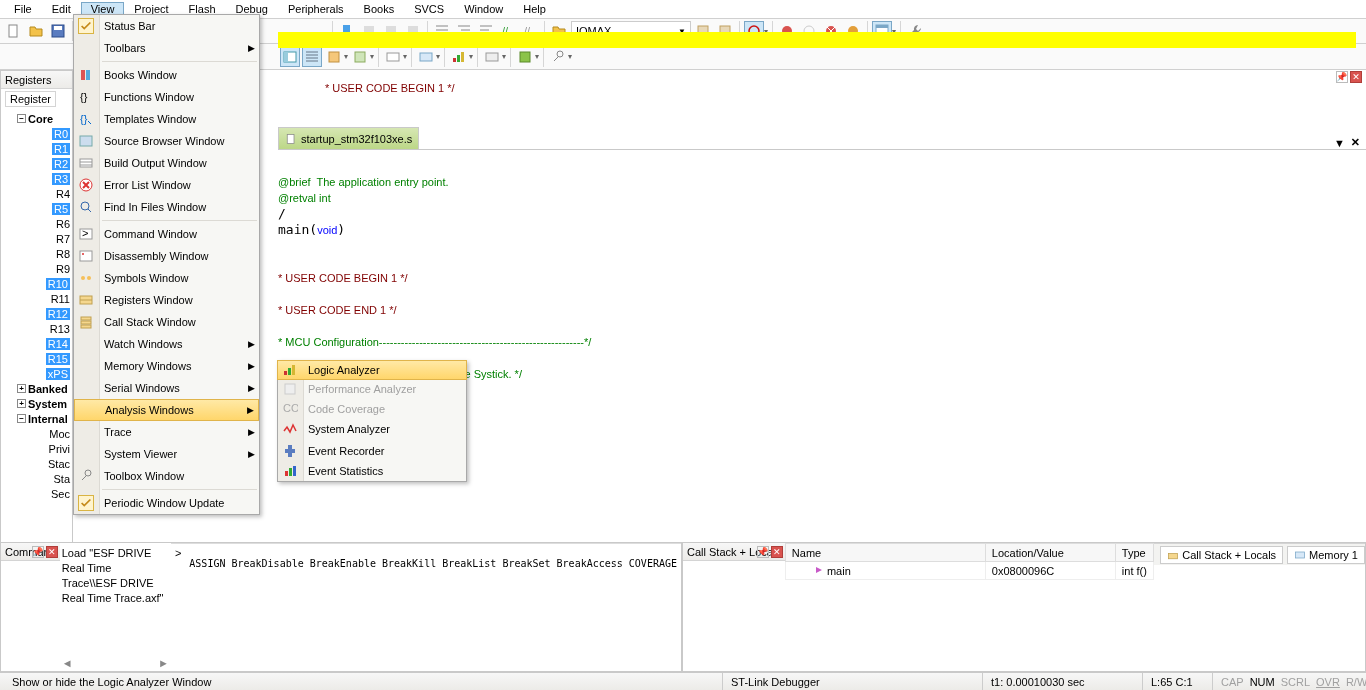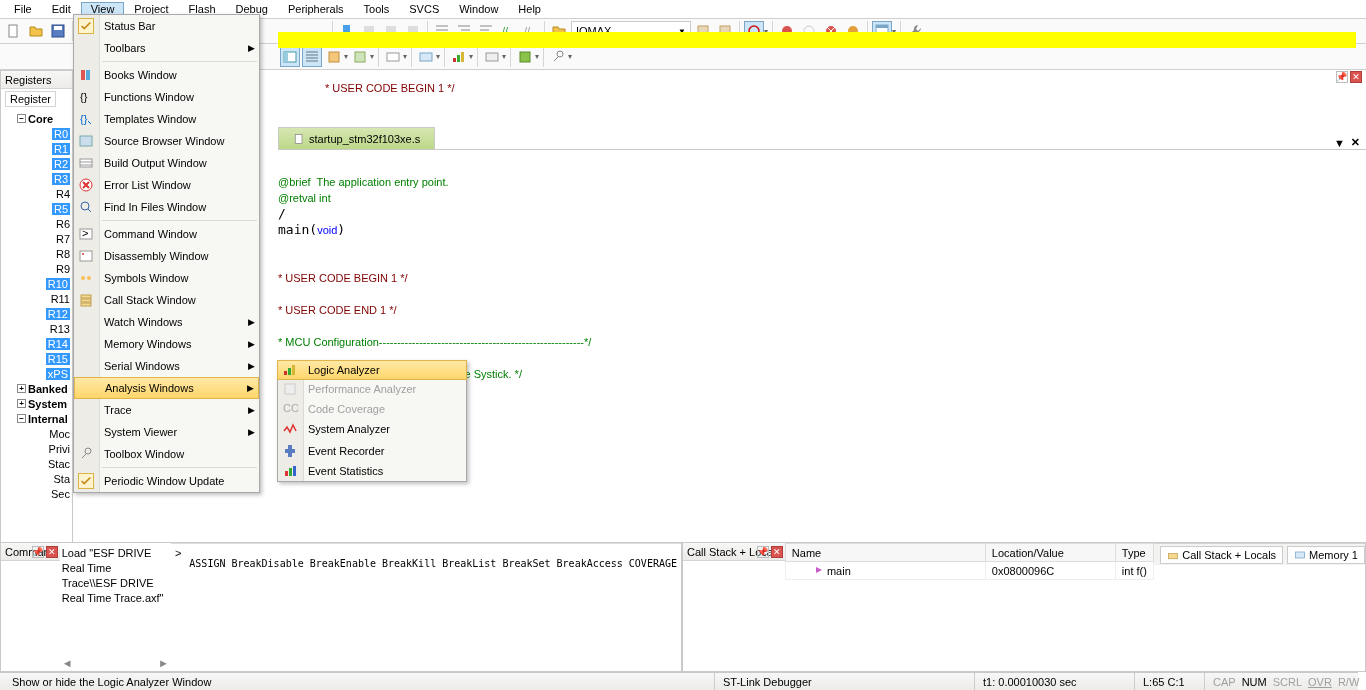--- a/index.html
+++ b/index.html
@@ -56,21 +56,21 @@
 .submenu .mi .ic{position:absolute;left:4px;width:16px;height:16px;}
 
 
 .editor { position:absolute; left: 278px; top: -56px; right: 0; bottom: 198px;}
 .editor .yellowbar { position:absolute; left:0; right:10px; top:18px; height: 16px; background: #ffff00; }
 .editor .code { position: absolute; left:0; right:10px; top: 44px; font-family: Consolas, monospace; font-size: 13px; line-height: 16px; white-space: pre; color: #000;}
 .editor .cmt { color: #008000; }
 .editor .ucb { color: #800000; }
 .editor .kw { color: #0000ff; }
 .editor .tabs { position:absolute; left:0; top: 112px; height: 24px; display:flex; align-items:flex-end; gap:2px; width:100%; border-bottom:1px solid #c9c9c9;}
-.editor .tabs .tab{height:22px;padding:0 14px;border:1px solid #c9c9c9;border-bottom:none;background:#e2e2e2;display:flex;align-items:center;gap:4px;}
+.editor .tabs .tab{height:22px;padding:0 6px;border:1px solid #c9c9c9;border-bottom:none;background:#e2e2e2;display:flex;align-items:center;gap:4px;}
 .editor .tabs .tab.act{background:linear-gradient(#d6e7b3,#bcd787);}
 .editor .tabs .rctl{margin-left:auto;margin-right:6px;display:flex;gap:6px;align-items:center;font-size:10px;}
 
 
 .dock { position: absolute; left: 0; right: 0; bottom: 0; height: 130px; display: flex;}
 .dock .pane{border:1px solid #c9c9c9;background:#fff;display:flex;flex-direction:row;}
 .dock .pane .phead{height:18px;background:linear-gradient(#f7f7f7,#ecebe8);border-bottom:1px solid #d4d4d4;display:flex;align-items:center;padding:0 4px;position:relative;}
 .dock .pane .phead .ctl{position:absolute;right:2px;display:flex;gap:2px;}
 .dock .pane .phead .ctl span{width:12px;height:12px;font-size:9px;display:flex;align-items:center;justify-content:center;border:1px solid #bbb;}
 .dock .pane .phead .ctl span.x{background:#d9534f;color:#fff;border-color:#b03e3a;}
@@ -80,39 +80,39 @@
 .cmdline{height:18px;border-top:1px solid #ddd;padding:1px 4px;font-family:Consolas,monospace;font-size:13px;}
 .assign{height:18px;border-top:1px solid #ddd;padding:14px 4px;font-family:Consolas,monospace;font-size:10px;background:#fff;}
 .csbody{flex:1;}
 .csbody table{width:100%;border-collapse:collapse;}
 .csbody th{text-align:left;border:1px solid #ddd;background:#f7f7f7;padding:1px 6px;font-weight:normal;height:18px;}
 .csbody td{border:1px solid #eee;padding:1px 6px;height:18px;}
 .cstabs{height:22px;display:flex;align-items:center;gap:4px;padding-left:6px;border-top:1px solid #d4d4d4;background:#f3f3f1;}
 .cstabs .tt{padding:2px 6px;border:1px solid #ccc;display:flex;align-items:center;gap:3px;background:#fff;}
 
 
-.status { position: absolute; left: 0; right: 8px; bottom: 0; height: 18px; background: linear-gradient(#f7f7f7,#ecebe8); border-top: 1px solid #c9c9c9; display: flex; align-items: center; padding: 0 4px; font-size: 11px;}
+.status { position: absolute; left: 0; right: 0; bottom: 0; height: 18px; background: linear-gradient(#f7f7f7,#ecebe8); border-top: 1px solid #c9c9c9; display: flex; align-items: center; padding: 0 4px; font-size: 11px;}
 .status .cell{border-left:1px solid #ccc;padding:0 8px;height:100%;display:flex;align-items:center;}
 .status .cell:first-child{border-left:none;flex:1;}
 .status .dim{color:#a0a0a0;}
 
 svg{display:block;}
 </style>
 </head>
 <body>
 
 <div class="menubar">
     <div class="m">File</div>
     <div class="m">Edit</div>
     <div class="m active">View</div>
     <div class="m">Project</div>
     <div class="m">Flash</div>
     <div class="m">Debug</div>
     <div class="m">Peripherals</div>
-    <div class="m">Tools</div>
+    <div class="m">Books</div>
     <div class="m">SVCS</div>
     <div class="m">Window</div>
     <div class="m">Help</div>
   </div>
 
 <div class="toolbar">
   <div class="tbtn">
       <svg viewBox="0 0 16 16">
         <rect x="3" y="2" width="8" height="12" fill="#fff" stroke="#888"></rect>
       </svg>
@@ -521,20 +521,29 @@
         <span>Disassembly Window</span>
       </div>
       <div class="mi">
         <span class="ic">
           <svg viewBox="0 0 16 16">
             <circle cx="5" cy="8" r="2" fill="#f5c05a"></circle>
             <circle cx="11" cy="8" r="2" fill="#f5c05a"></circle>
           </svg>
         </span>
         <span>Symbols Window</span>
+      </div>
+      <div class="mi">
+        <span class="ic">
+          <svg viewBox="0 0 16 16">
+            <rect x="2" y="4" width="12" height="8" fill="#f5d78e" stroke="#c0a050"></rect>
+            <path d="M2 8h12" stroke="#c0a050"></path>
+          </svg>
+        </span>
+        <span>Registers Window</span>
       </div>
       <div class="mi">
         <span class="ic">
           <svg viewBox="0 0 16 16">
             <rect x="3" y="3" width="10" height="3" fill="#f5d78e" stroke="#c0a050"></rect>
             <rect x="3" y="7" width="10" height="3" fill="#f5d78e" stroke="#c0a050"></rect>
             <rect x="3" y="11" width="10" height="3" fill="#f5d78e" stroke="#c0a050"></rect>
           </svg>
         </span>
         <span>Call Stack Window</span>

